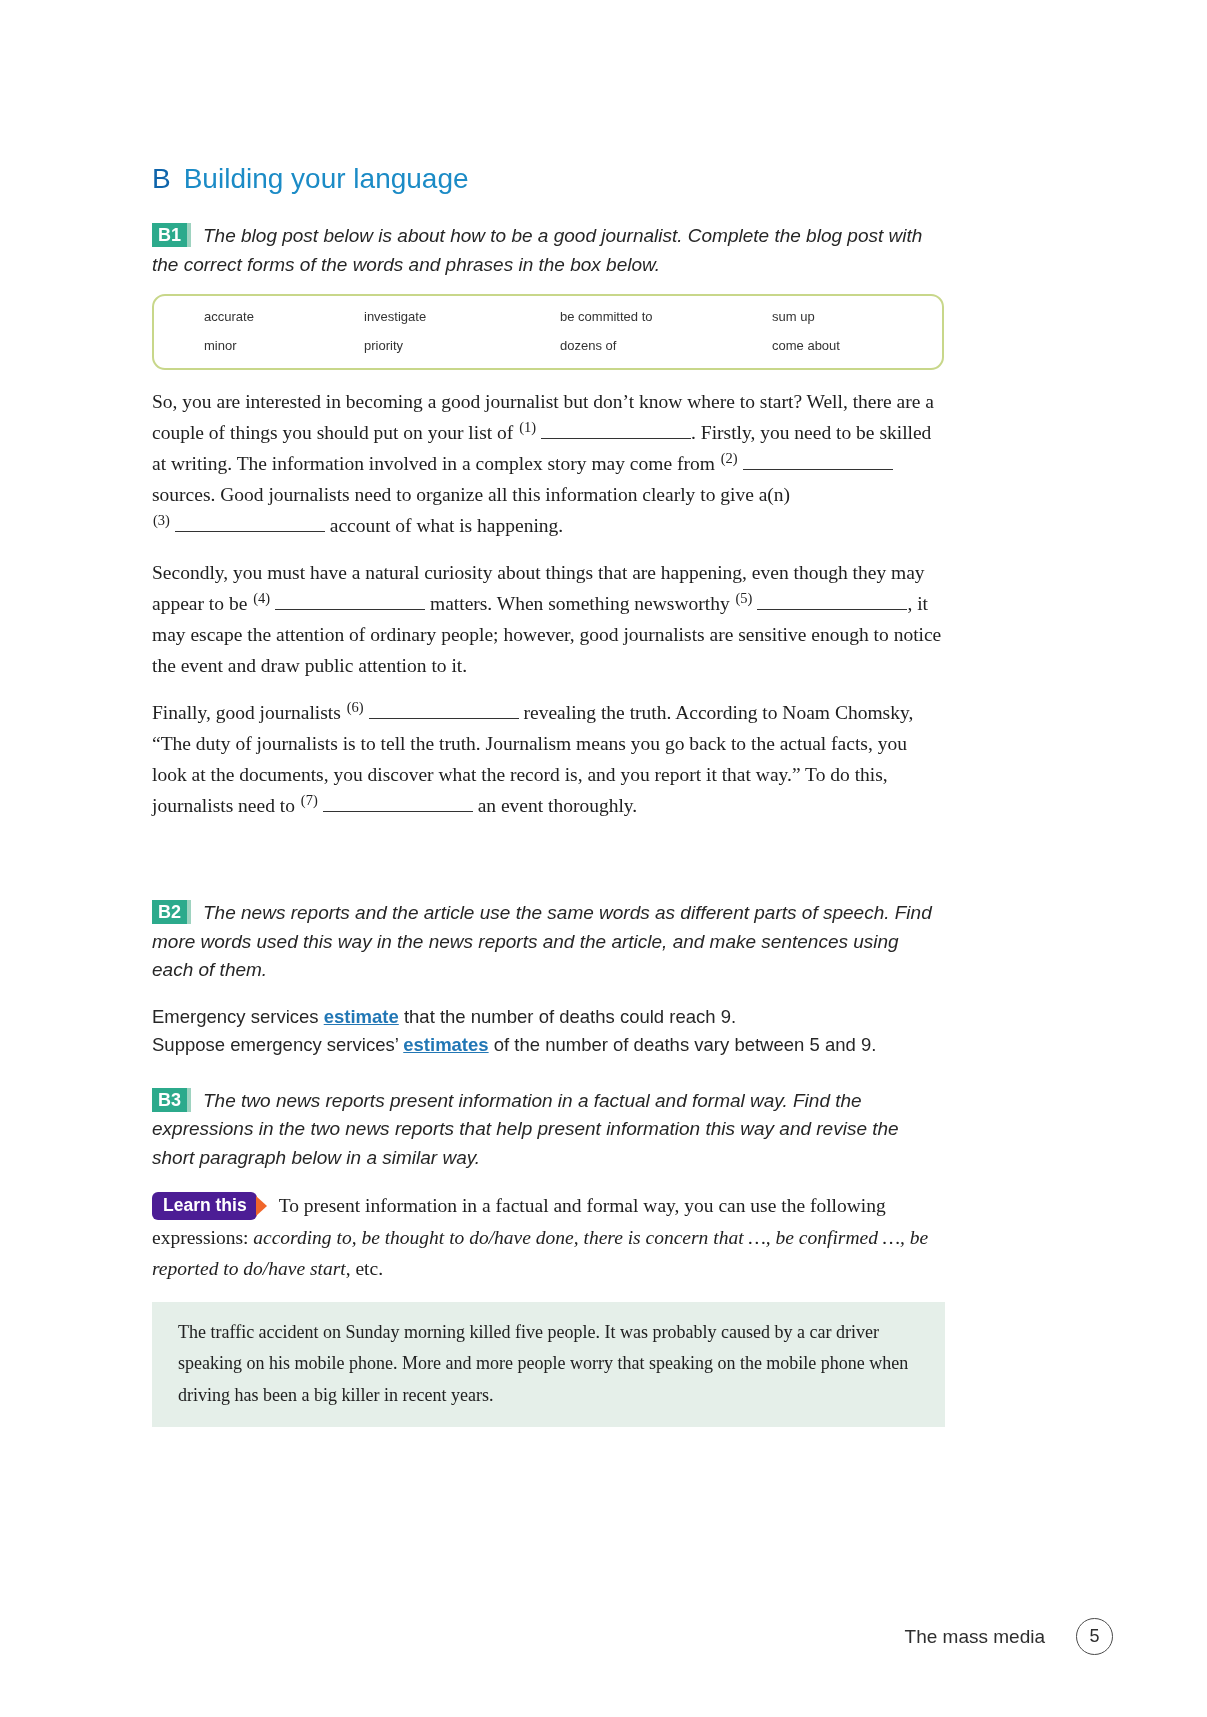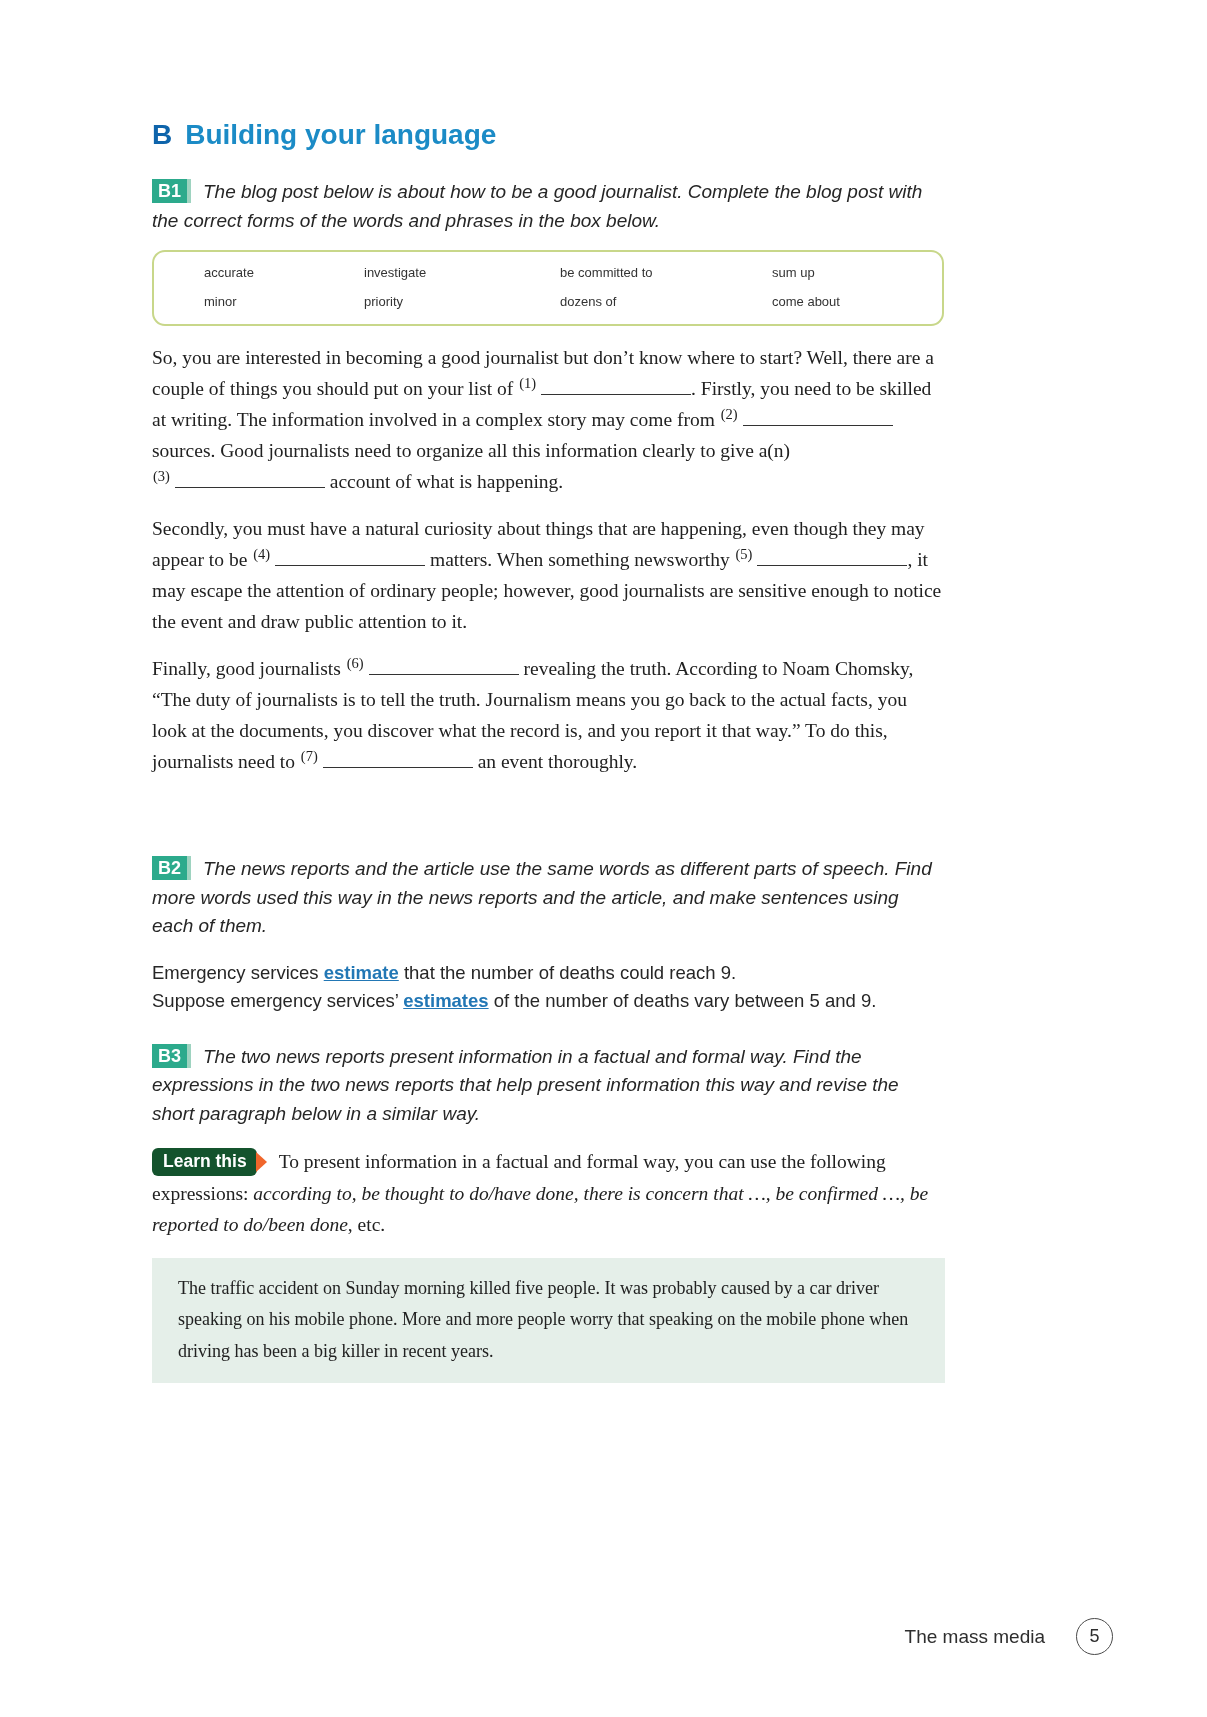--- a/index.html
+++ b/index.html
@@ -15,25 +15,26 @@
   }
   .content {
     position: absolute;
     left: 152px;
     top: 118px;
     width: 792px;
   }
   
   h1.section-heading {
     font-family: "Liberation Sans", sans-serif;
-    font-weight: bold;
+    font-weight: normal;
     font-size: 28px;
     line-height: 34px;
     margin-bottom: 26px;
     letter-spacing: 0;
+    margin-top: 44px;
   }
   .section-letter { color: #0e64ab; margin-right: 13px; }
   .section-title  { color: #1b8bc6; }
 
   
   .ex-badge {
     display: inline-block;
     background: #2caa8c;
     border-right: 4px solid #9ed3c0;
     color: #ffffff;
@@ -109,21 +110,21 @@
   .learn-this {
     margin-top: 18px;
     font-family: "Liberation Serif", serif;
     font-size: 19.5px;
     line-height: 31.5px;
     color: #212121;
   }
   .learn-badge {
     position: relative;
     display: inline-block;
-    background: #14532d;
+    background: #4c1d95;
     color: #ffffff;
     font-family: "Liberation Sans", sans-serif;
     font-weight: bold;
     font-size: 17.5px;
     line-height: 21px;
     padding: 3px 10px 4px 11px;
     border-radius: 6px;
     margin-right: 22px;
     vertical-align: 1px;
   }
@@ -212,21 +213,21 @@
       <p class="instruction"><span class="ex-badge">B2</span><span>The news reports and the article use the same words as different parts of speech. Find more words used this way in the news reports and the article, and make sentences using each of them.</span></p>
       <div class="examples">
           <p class="example-line"><span>Emergency services </span><span class="blue-term">estimate</span><span> that the number of deaths could reach 9.</span></p>
           <p class="example-line"><span>Suppose emergency services’ </span><span class="blue-term">estimates</span><span> of the number of deaths vary between 5 and 9.</span></p>
         </div>
     </div>
 
     <div class="ex-block gap-md">
       <p class="instruction"><span class="ex-badge">B3</span><span>The two news reports present information in a factual and formal way. Find the expressions in the two news reports that help present information this way and revise the short paragraph below in a similar way.</span></p>
 
-      <p class="learn-this"><span class="learn-badge">Learn this</span><span><span>To present information in a factual and formal way, you can use the following expressions: </span><span class="it">according to, be thought to do/have done, there is concern that …, be confirmed …, be reported to do/been done</span><span>, etc.</span></span></p>
+      <p class="learn-this"><span class="learn-badge">Learn this</span><span><span>To present information in a factual and formal way, you can use the following expressions: </span><span class="it">according to, be thought to do/have done, there is concern that …, be confirmed …, be reported to do/have start</span><span>, etc.</span></span></p>
 
       <div class="revise-box">
         <p>The traffic accident on Sunday morning killed five people. It was probably caused by a car driver speaking on his mobile phone. More and more people worry that speaking on the mobile phone when driving has been a big killer in recent years.</p>
       </div>
     </div>
 
   </div>
 
   <div class="footer">
     <span>The mass media</span>

